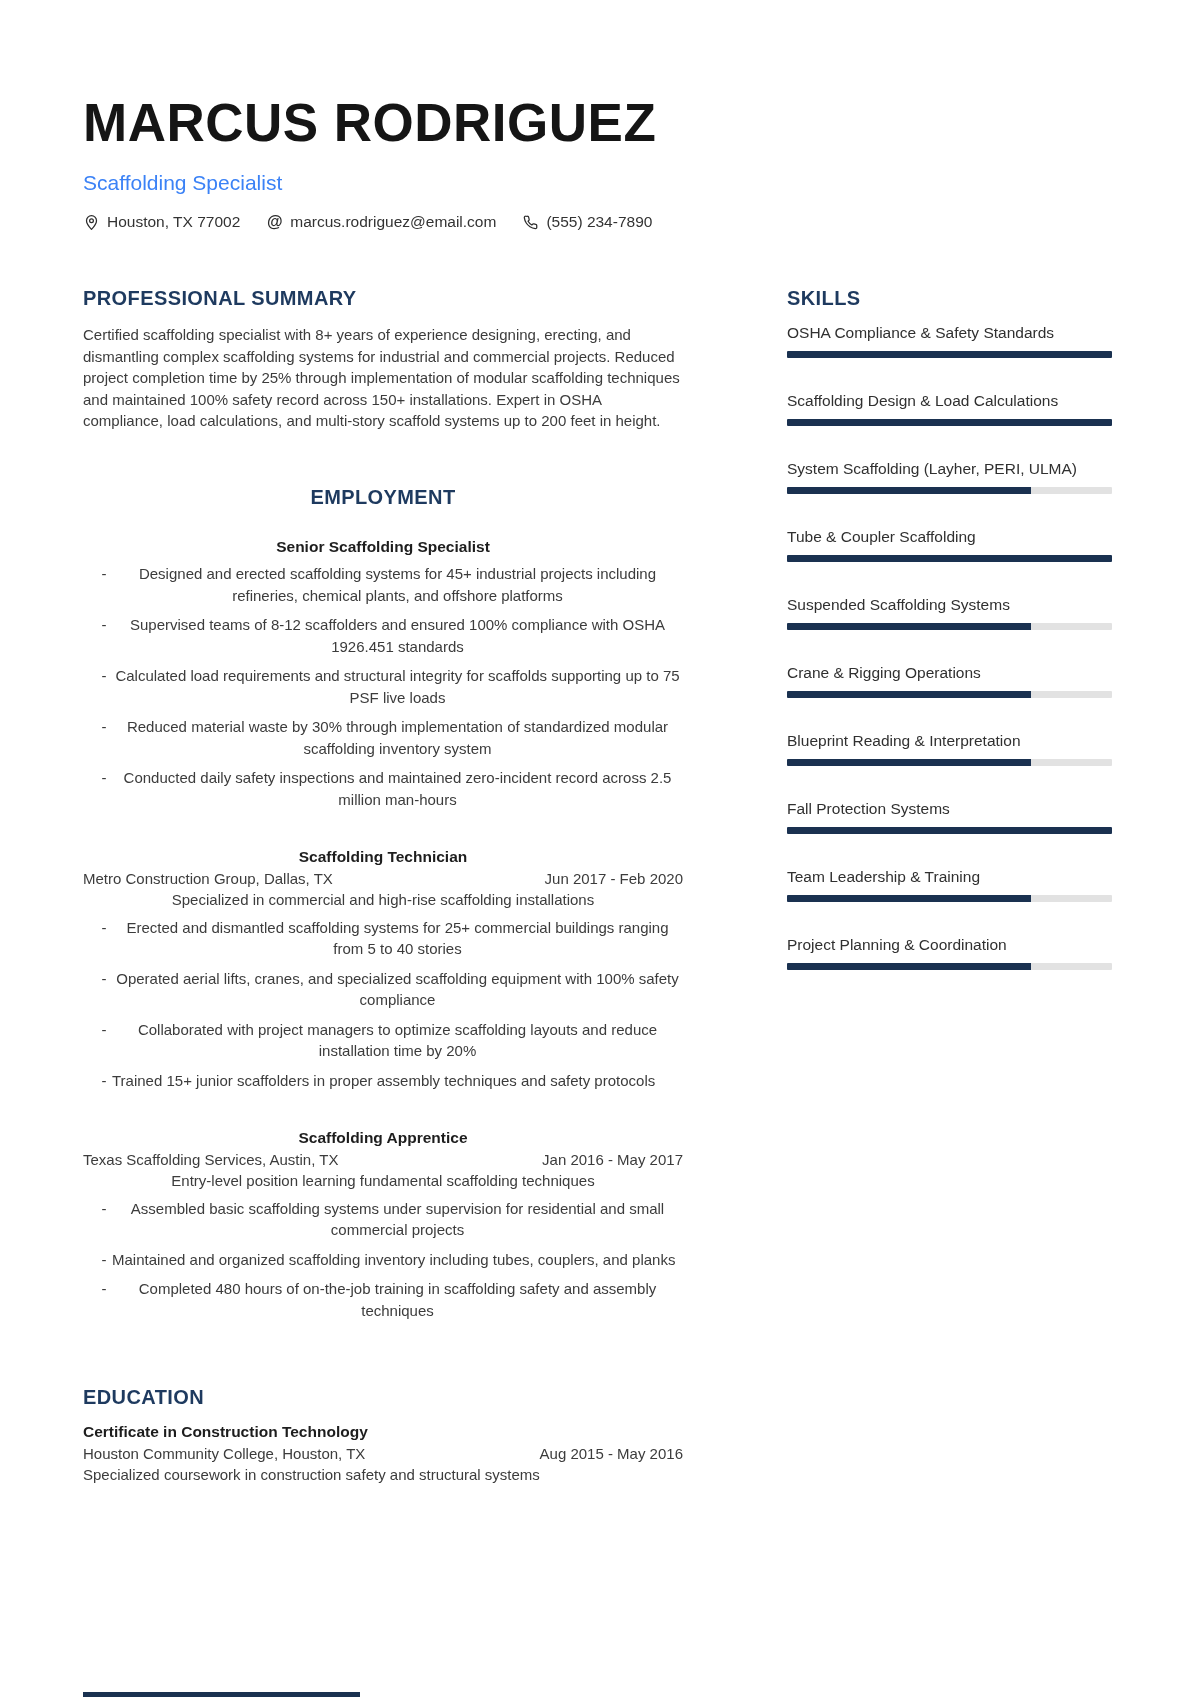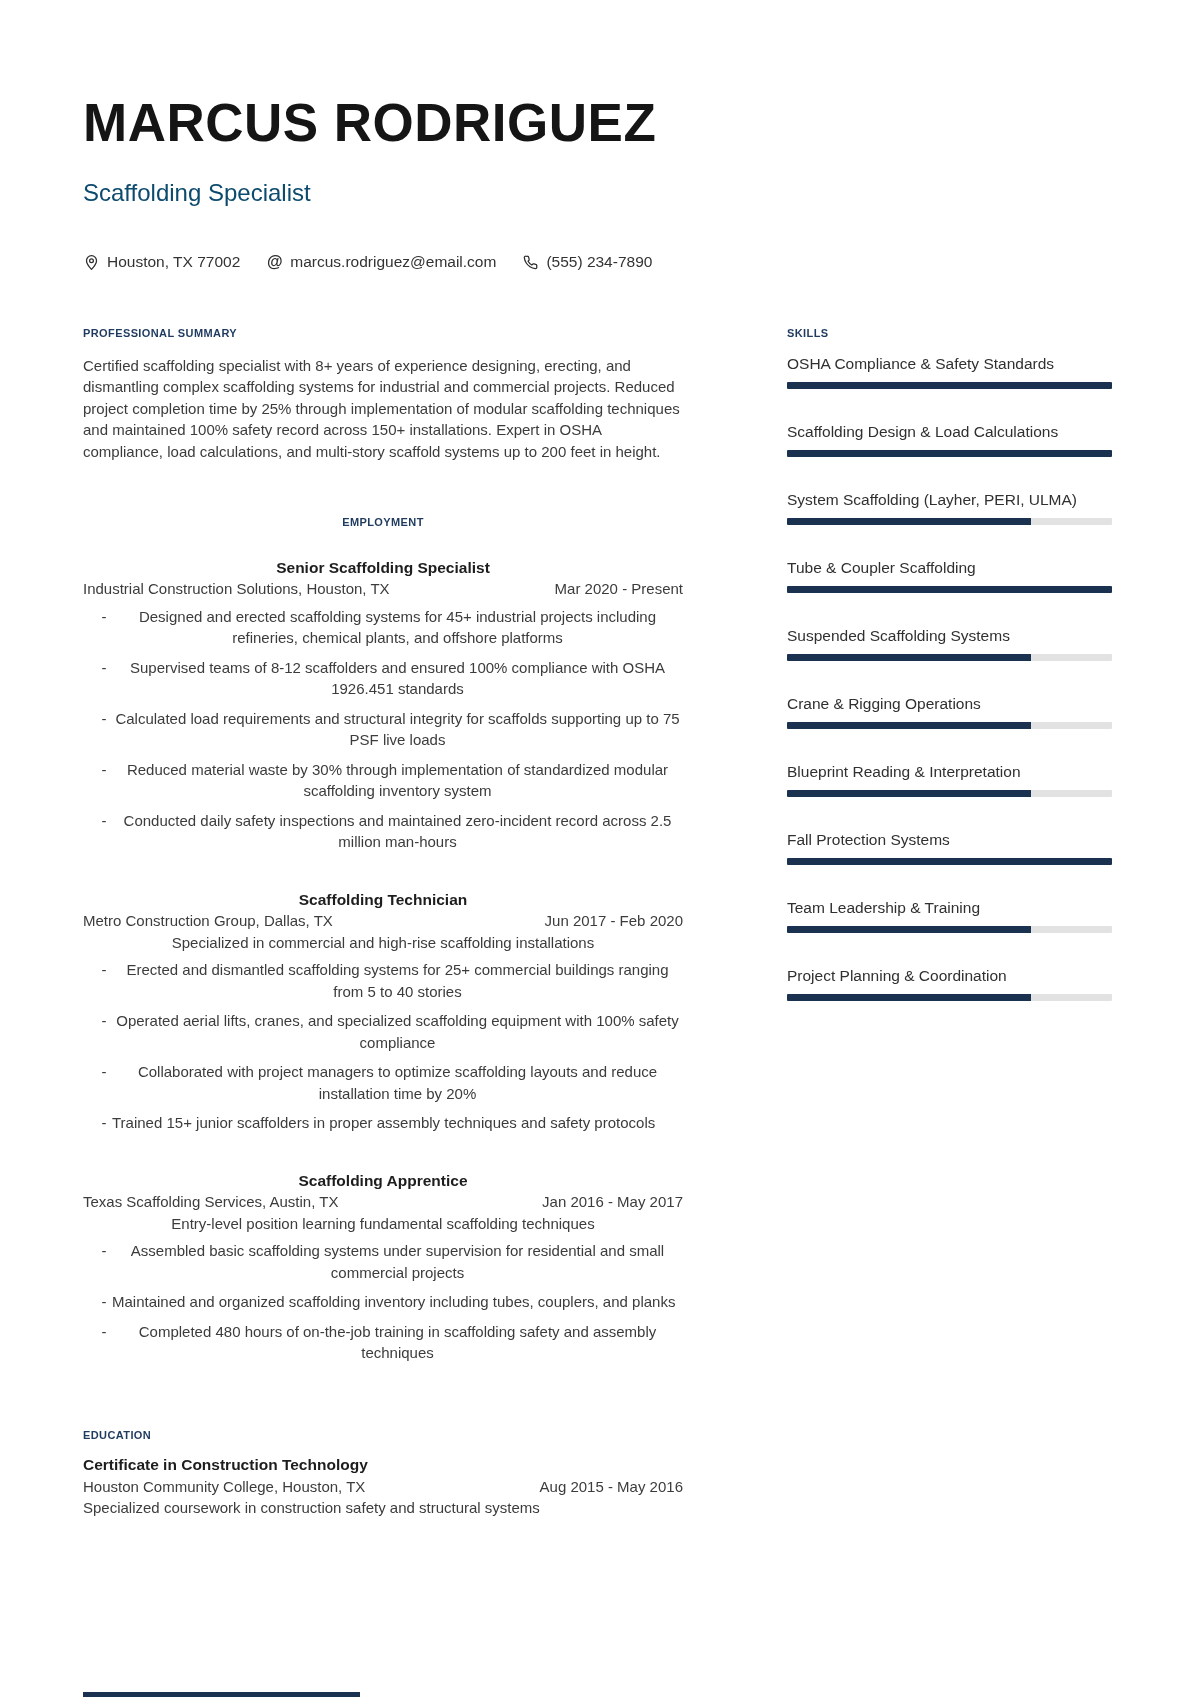--- a/index.html
+++ b/index.html
@@ -11,34 +11,34 @@
     color: #3c3c3c;
     overflow: hidden;
   }
   .page { padding: 96px 88px 0 83px; }
 
   
   .name {
     font-size: 53px; line-height: 1.0; font-weight: bold;
     color: #151515; letter-spacing: 0.5px;
   }
-  .job-headline { margin-top: 32px; font-size: 24px; line-height: 1.0; color: #0c4a6e; }
+  .job-headline { margin-top: 23px; font-size: 21px; line-height: 1.0; color: #3b82f6; }
   .contact-row { margin-top: 20px; display: flex; align-items: center; gap: 26px; font-size: 15.5px; color: #333; }
-  .contact-item { display: flex; align-items: center; gap: 7px; margin-top: 28px; }
+  .contact-item { display: flex; align-items: center; gap: 7px; }
   .contact-item .cicon { display: inline-flex; align-items: center; justify-content: center; width: 17px; height: 17px; }
   .cicon svg { display: block; }
   .at-glyph { font-size: 16px; font-weight: bold; color: #2c2c2c; line-height: 1; }
 
   
   .columns { margin-top: 57px; display: flex; justify-content: space-between; }
   .main-col { width: 600px; }
   .side-col { width: 325px; }
 
   h2.sec-heading {
-    font-size: 11px; line-height: 1.05; font-weight: bold;
+    font-size: 20px; line-height: 1.05; font-weight: bold;
     color: #1e3a5f; letter-spacing: 0.4px;
   }
 
   .summary-text { margin-top: 15px; font-size: 15px; line-height: 21.5px; color: #3c3c3c; }
 
   .employment-section { margin-top: 55px; text-align: center; }
   .education-section { margin-top: 66px; }
 
   .job { }
   .job + .job { margin-top: 36px; }
@@ -110,24 +110,20 @@
       <section>
         <h2 class="sec-heading">PROFESSIONAL SUMMARY</h2>
         <p class="summary-text">Certified scaffolding specialist with 8+ years of experience designing, erecting, and dismantling complex scaffolding systems for industrial and commercial projects. Reduced project completion time by 25% through implementation of modular scaffolding techniques and maintained 100% safety record across 150+ installations. Expert in OSHA compliance, load calculations, and multi-story scaffold systems up to 200 feet in height.</p>
       </section>
 
       <section class="employment-section">
         <h2 class="sec-heading">EMPLOYMENT</h2>
         <div id="jobs-container">
   <div class="job">
     <div class="job-title">Senior Scaffolding Specialist</div>
-    <div class="job-meta">
-      <span>Industrial Construction Solutions, Houston, TX</span>
-      <span>Mar 2020 - Present</span>
-    </div>
     <div class="bullets">
   <div class="bullet">
     <span class="dash">-</span>
     <span class="btext">Designed and erected scaffolding systems for 45+ industrial projects including refineries, chemical plants, and offshore platforms</span>
   </div>
 
   <div class="bullet">
     <span class="dash">-</span>
     <span class="btext">Supervised teams of 8-12 scaffolders and ensured 100% compliance with OSHA 1926.451 standards</span>
   </div>

